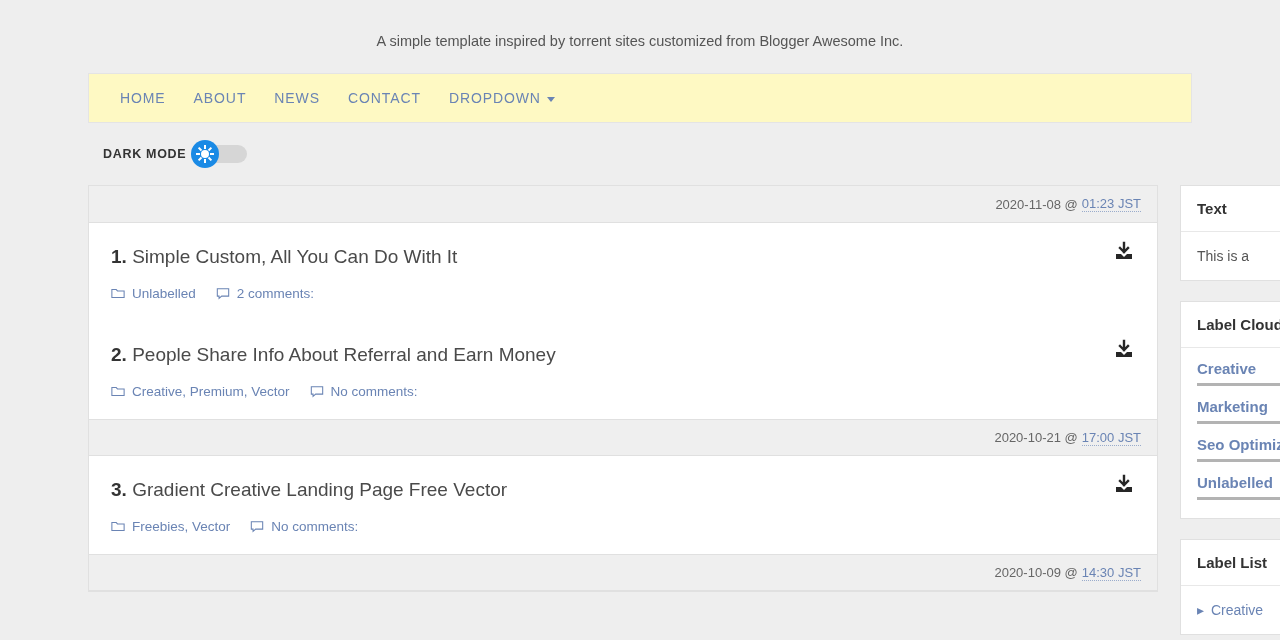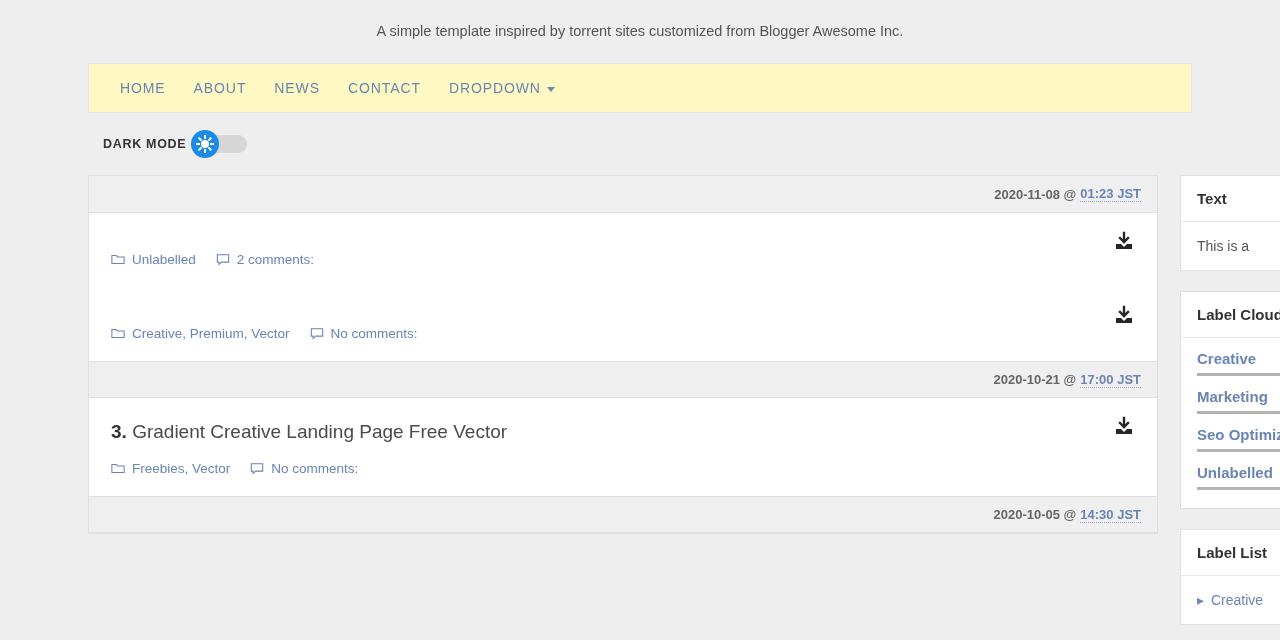--- a/index.html
+++ b/index.html
@@ -11,21 +11,21 @@
     color: #333;
   }
 
   
   .site-header { padding-top: 12px; text-align: center; }
   .site-title {
     font-size: 27px; font-weight: bold; color: #3d3d3d;
     letter-spacing: .2px; line-height: 34px;
   }
   .site-desc {
-    font-size: 14.5px; color: #555; margin-top: 9px; line-height: 20px;
+    font-size: 14.5px; color: #555; margin-top: 19px; line-height: 20px;
   }
 
   
   .navbar {
     margin: 22px 88px 0 88px;
     background: #fef9c3;
     border: 1px solid #e4e4e4;
     height: 50px;
     display: flex; align-items: center;
     padding-left: 17px;
@@ -96,21 +96,21 @@
     border: 1px solid #e0e0e0;
     background: #fff;
   }
   .post-date-bar {
     background: #efefef;
     border-bottom: 1px solid #e0e0e0;
     border-top: 1px solid #e0e0e0;
     height: 37px;
     display: flex; align-items: center; justify-content: flex-end;
     padding-right: 16px;
-    font-size: 13px; color: #666; font-weight: bold;
+    font-size: 13px; color: #666;
   }
   .post-list > .post-date-bar:first-child { border-top: none; }
   .post-date-bar .tlink {
     color: #6a84b4;
     border-bottom: 1px dotted #9aaccc;
     margin-left: 4px;
     cursor: pointer;
   }
   .post-body {
     background: #fff;
@@ -216,20 +216,24 @@
 <div class="layout">
 
   <div class="main-col">
     <div class="post-list">
 
       <div class="post-date-bar">
         <span>2020-11-08 @</span>
         <span class="tlink">01:23 JST</span>
       </div>
       <div class="post-body">
+        <div class="post-title">
+          <span class="post-num">1.</span>
+          <span>Simple Custom, All You Can Do With It</span>
+        </div>
         <div class="post-meta">
           <span class="meta-group">
             <svg width="14" height="13" viewBox="0 0 16 14">
               <path d="M1 2.5h5l1.4 1.6H15v7.4H1z" fill="none" stroke="#6a84b4" stroke-width="1.2"></path>
             </svg>
             <span>Unlabelled</span>
           </span>
           <span class="meta-group comments">
             <svg width="14" height="13" viewBox="0 0 16 14">
               <path d="M1.5 1.5h13v8.5h-8l-3 2.5v-2.5h-2z" fill="none" stroke="#6a84b4" stroke-width="1.2"></path>
@@ -240,20 +244,24 @@
         <span class="dl-btn">
           <svg width="22" height="22" viewBox="0 0 22 22">
             <path d="M11 2v9m0 0l-4-4m4 4l4-4" stroke="#262626" stroke-width="2.4" fill="none" stroke-linecap="square"></path>
             <path d="M3 13h16v5H3z" fill="#262626"></path>
             <path d="M8 13l3 3 3-3" fill="#fff"></path>
           </svg>
         </span>
       </div>
 
       <div class="post-body">
+        <div class="post-title">
+          <span class="post-num">2.</span>
+          <span>People Share Info About Referral and Earn Money</span>
+        </div>
         <div class="post-meta">
           <span class="meta-group">
             <svg width="14" height="13" viewBox="0 0 16 14">
               <path d="M1 2.5h5l1.4 1.6H15v7.4H1z" fill="none" stroke="#6a84b4" stroke-width="1.2"></path>
             </svg>
             <span>Creative, Premium, Vector</span>
           </span>
           <span class="meta-group comments">
             <svg width="14" height="13" viewBox="0 0 16 14">
               <path d="M1.5 1.5h13v8.5h-8l-3 2.5v-2.5h-2z" fill="none" stroke="#6a84b4" stroke-width="1.2"></path>
@@ -296,21 +304,21 @@
         <span class="dl-btn">
           <svg width="22" height="22" viewBox="0 0 22 22">
             <path d="M11 2v9m0 0l-4-4m4 4l4-4" stroke="#262626" stroke-width="2.4" fill="none" stroke-linecap="square"></path>
             <path d="M3 13h16v5H3z" fill="#262626"></path>
             <path d="M8 13l3 3 3-3" fill="#fff"></path>
           </svg>
         </span>
       </div>
 
       <div class="post-date-bar">
-        <span>2020-10-05 @</span>
+        <span>2020-10-09 @</span>
         <span class="tlink">14:30 JST</span>
       </div>
 
     </div>
   </div>
 
   <div class="side-col">
 
     <div class="widget">
       <div class="widget-head">Text</div>

